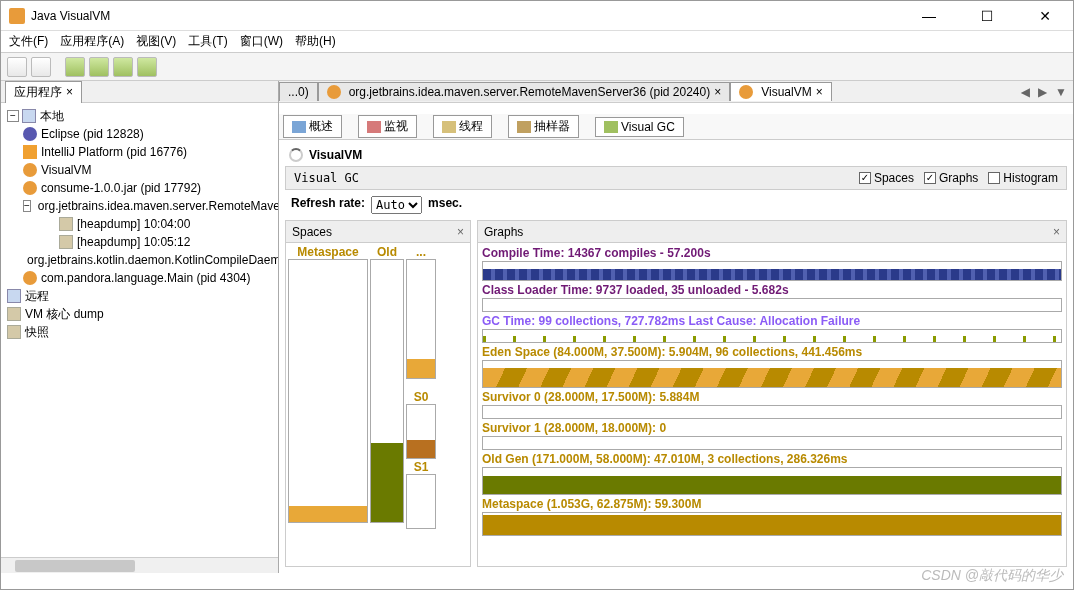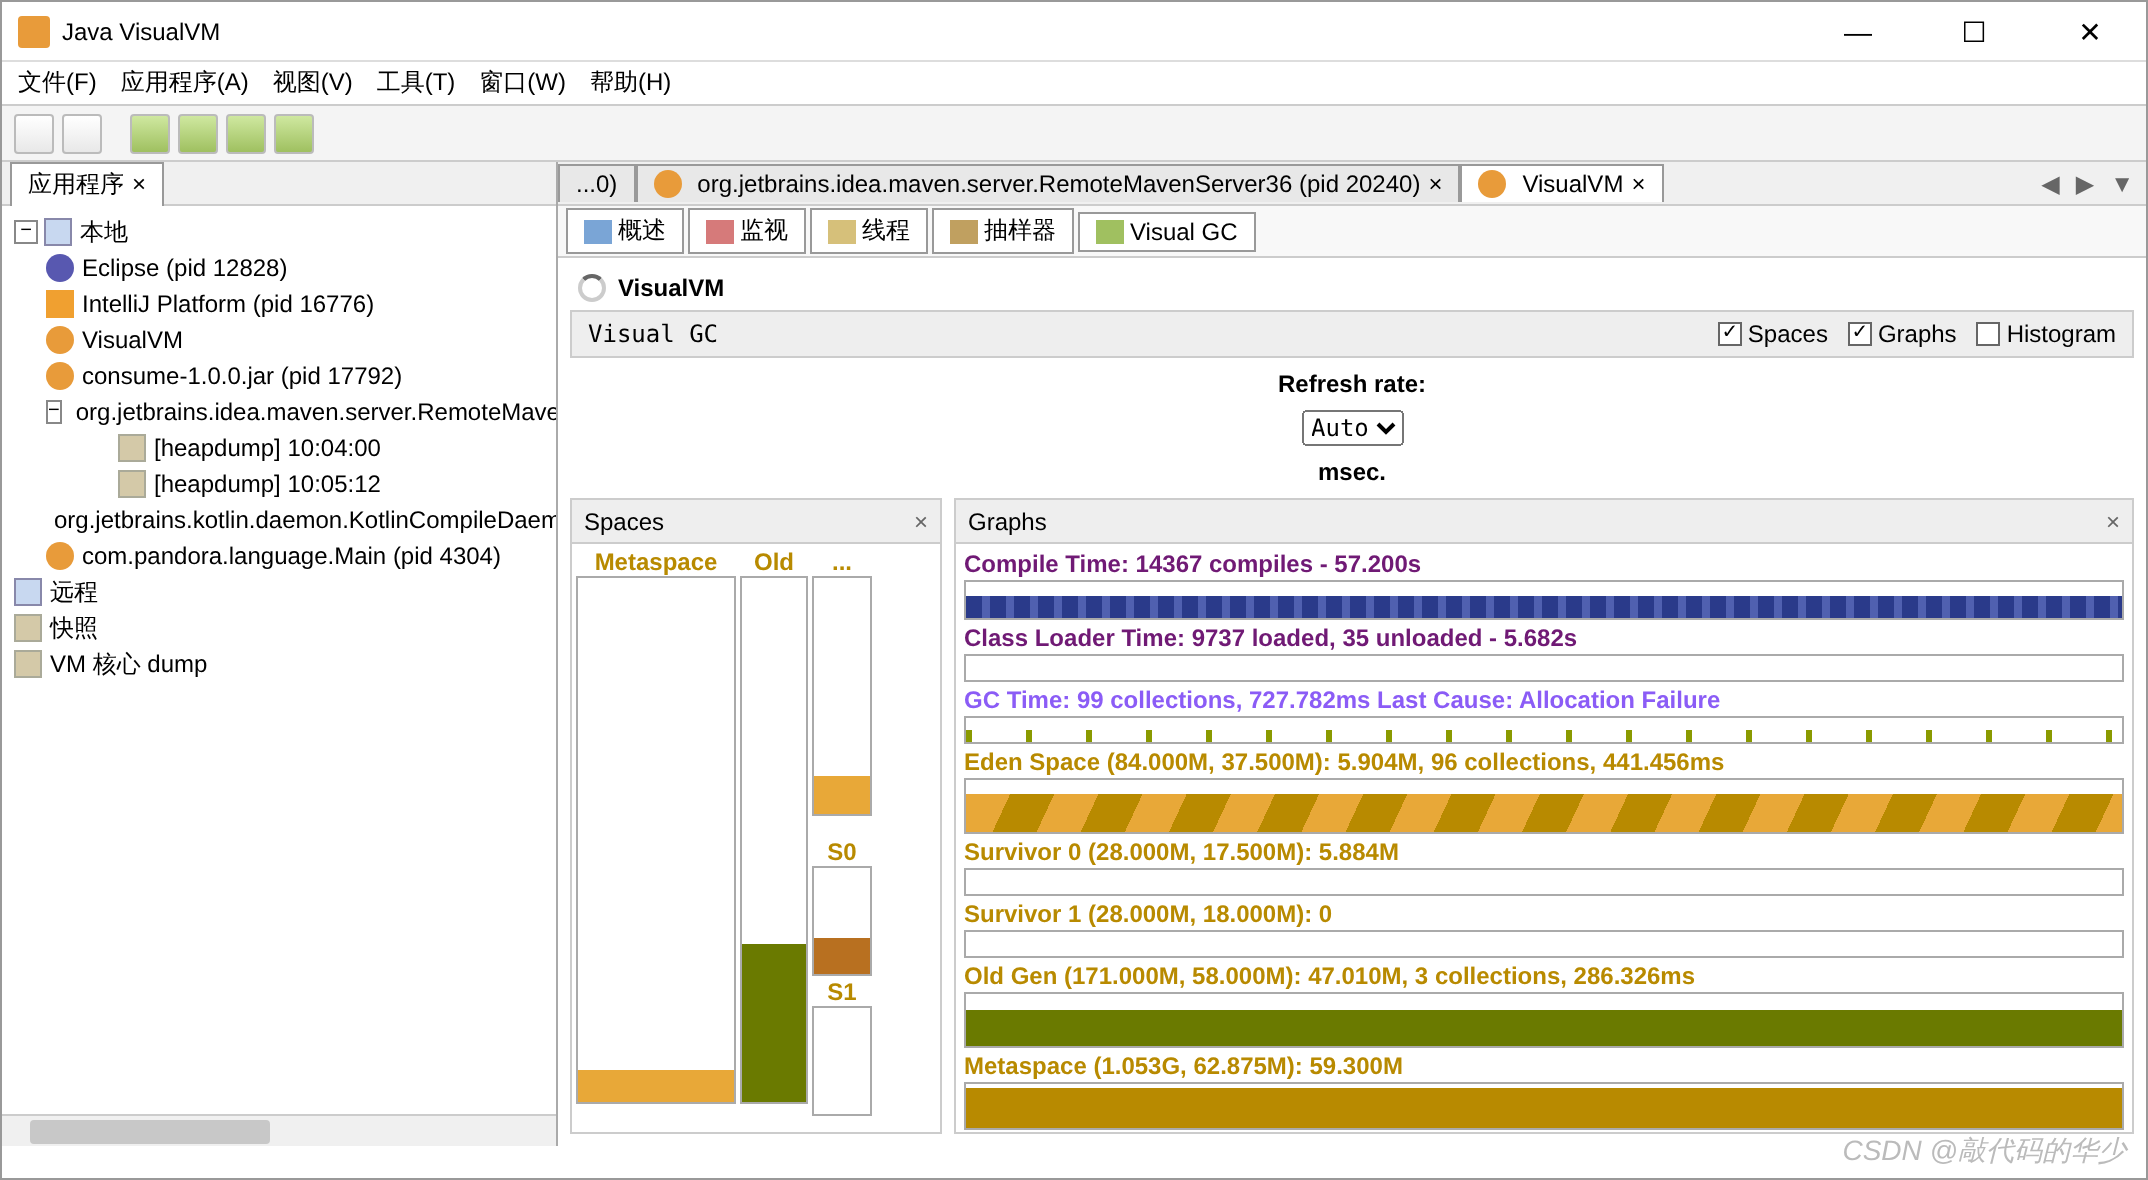--- a/index.html
+++ b/index.html
@@ -27,31 +27,31 @@
 .ti-pc { background: #c8d8f0; border: 1px solid #88a; }
 .ti-ideaj { background: #f0a030; }
 .ti-eclipse { background: #5858b0; border-radius: 50%; }
 .scrollx { height: 16px; border-top: 1px solid #ccc; background: #f0f0f0; position: relative; }
 .scrollx .thumb { position: absolute; left: 14px; top: 2px; height: 12px; width: 120px; background: #c8c8c8; border-radius: 2px; }
 .content { flex: 1; display: flex; flex-direction: column; }
 .tabs { height: 22px; display: flex; align-items: center; background: #f0f0f0; border-bottom: 1px solid #ccc; }
 .tabs .tab { padding: 2px 8px; border: 1px solid #999; border-bottom: none; background: #fff; display: flex; align-items: center; gap: 4px; white-space: nowrap; }
 .tabs .tab.inactive { background: #e8e8e8; }
 .navarrows { margin-left: auto; padding: 0 6px; display: flex; gap: 8px; font-size: 11px; color: #666; }
-.subtabs { height: 26px; display: flex; align-items: center; gap: 2px; padding: 2px 4px; background: #f8f8f8; border-bottom: 1px solid #ccc; }
+.subtabs { height: 26px; display: flex; align-items: center; gap: 16px; padding: 2px 4px; background: #f8f8f8; border-bottom: 1px solid #ccc; margin-top: 11px; }
 .subtab { padding: 2px 8px; border: 1px solid #999; background: #fff; display: flex; align-items: center; gap: 3px; }
 .subtab .si { width: 14px; height: 12px; }
 .headline { padding: 8px 10px 4px; display: flex; align-items: center; gap: 6px; font-family: "SimSun", monospace; font-weight: bold; font-size: 15px; }
 .headline .spinner { width: 14px; height: 14px; border: 2px solid #ccc; border-top-color: #666; border-radius: 50%; }
 .gcbar { height: 24px; background: #eee; border: 1px solid #ccc; margin: 0 6px; display: flex; align-items: center; padding: 0 8px; }
 .gcbar .vglabel { font-family: "SimSun", monospace; }
 .gcbar .opts { margin-left: auto; display: flex; gap: 10px; }
 .chk { display: flex; align-items: center; gap: 3px; }
 .chkbox { width: 12px; height: 12px; border: 1px solid #666; display: inline-flex; align-items: center; justify-content: center; font-size: 10px; line-height: 1; background: #fff; }
-.refreshrow { padding: 6px 12px; display: flex; align-items: center; gap: 6px; font-family: "SimSun", monospace; font-weight: bold; flex-direction: column; }
+.refreshrow { padding: 6px 12px; display: flex; align-items: flex-start; gap: 6px; font-family: "SimSun", monospace; font-weight: bold; }
 .refreshrow select { font-family: inherit; }
 .panels { flex: 1; display: flex; gap: 6px; padding: 0 6px 6px; overflow: hidden; }
 .panel { border: 1px solid #ccc; display: flex; flex-direction: column; }
 .panel-title { height: 22px; background: #eee; border-bottom: 1px solid #ccc; display: flex; align-items: center; padding: 0 6px; font-family: "SimSun", monospace; }
 .panel-title .x { margin-left: auto; color: #666; }
 .spaces-panel { width: 186px; }
 .spaces-body { flex: 1; display: flex; padding: 2px; gap: 2px; font-family: "SimSun", monospace; font-weight: bold; }
 .col { display: flex; flex-direction: column; align-items: center; }
 .bar-outer { border: 1px solid #aaa; width: 100%; position: relative; background: #fff; }
 .bar-fill { position: absolute; left: 0; right: 0; background: #e8a838; }
@@ -149,25 +149,25 @@
       <div class="tree-row indent1">
           <span class="ticon ti-java"></span>
           <span>com.pandora.language.Main (pid 4304)</span>
         </div>
       <div class="tree-row indent0">
           <span class="ticon ti-pc"></span>
           <span>远程</span>
         </div>
       <div class="tree-row indent0">
           <span class="ticon ti-file"></span>
-          <span>快照</span>
+          <span>VM 核心 dump</span>
         </div>
       <div class="tree-row indent0">
           <span class="ticon ti-file"></span>
-          <span>VM 核心 dump</span>
+          <span>快照</span>
         </div>
     </div>
     <div class="scrollx">
         <div class="thumb"></div>
       </div>
   </div>
 
   <div class="content">
     <div class="tabs">
       <div class="tab inactive">

